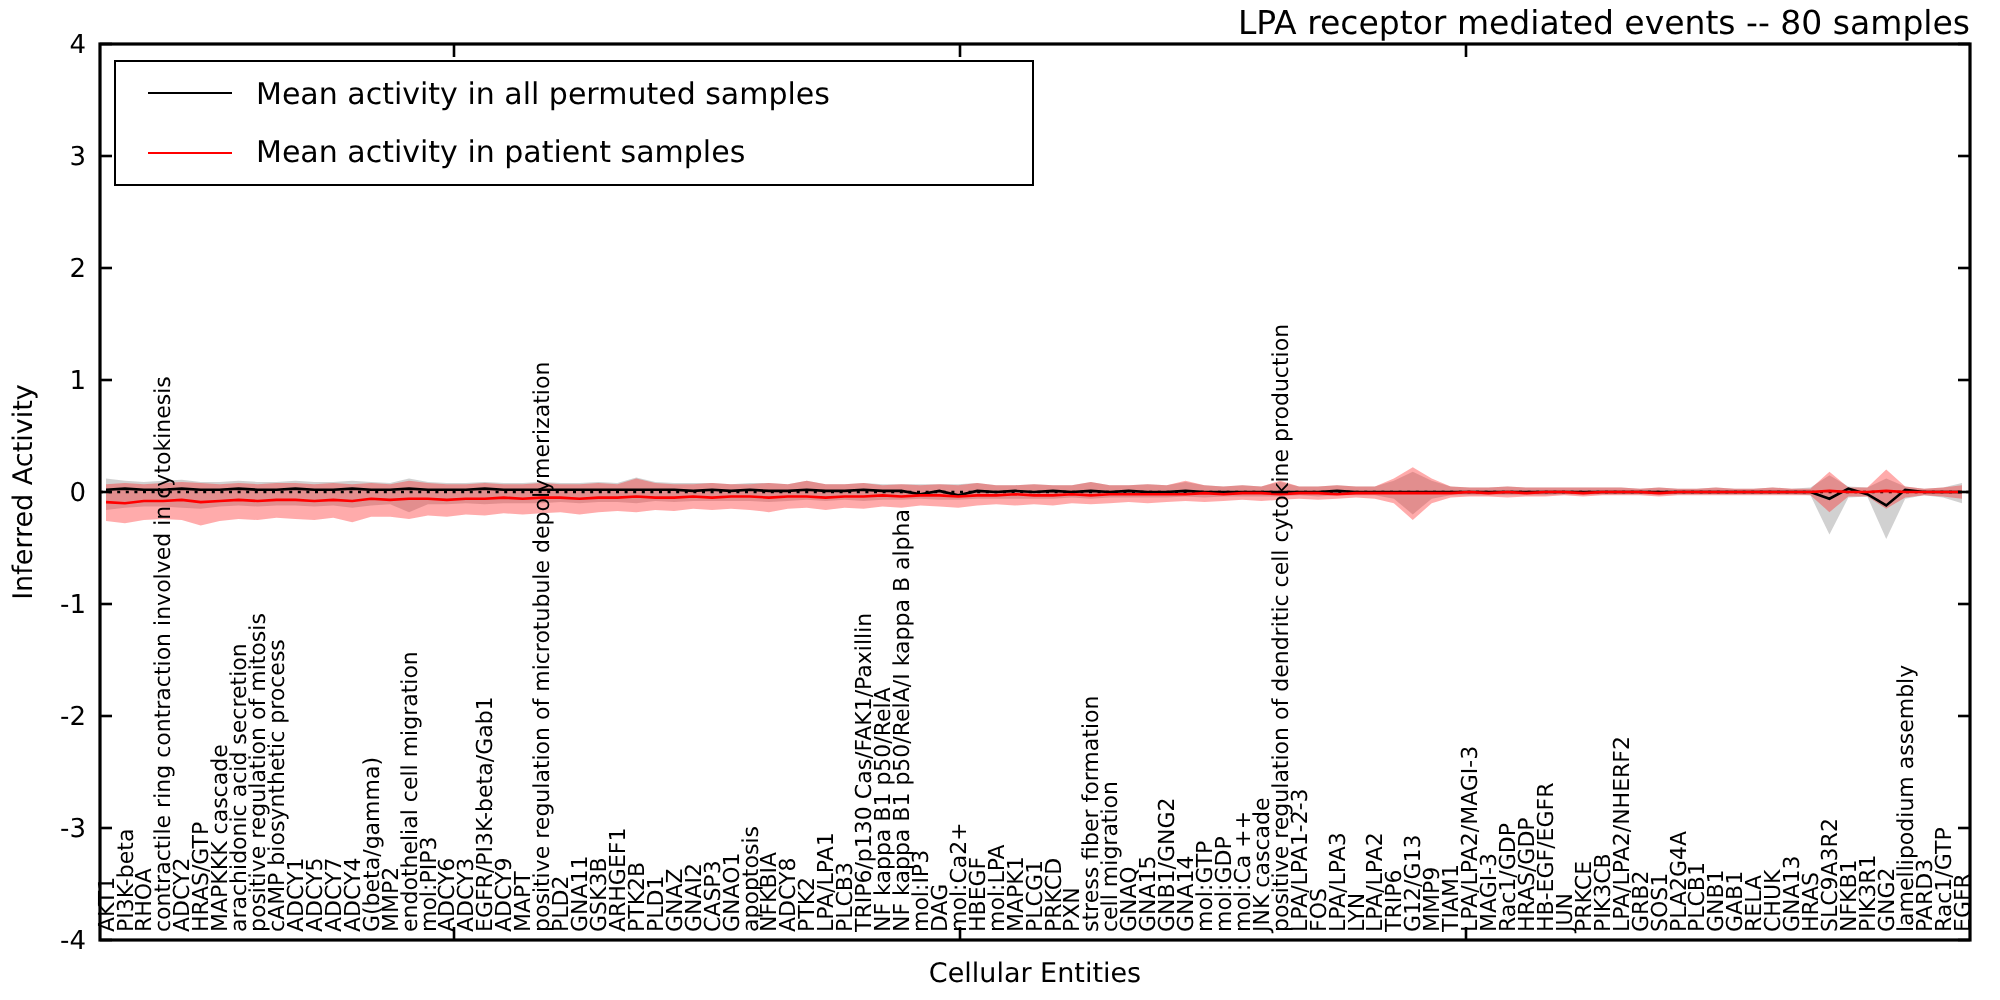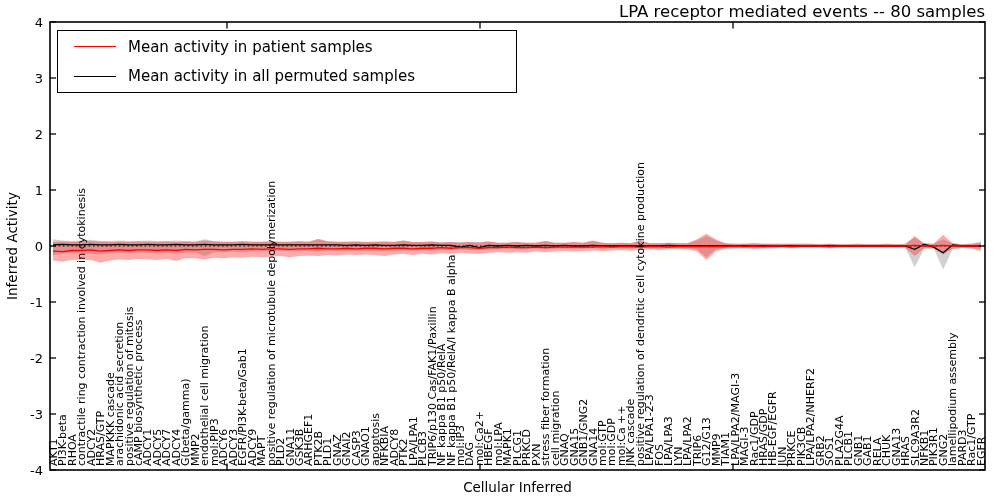--- a/index.html
+++ b/index.html
@@ -19,21 +19,21 @@
   .legend-line{display:inline-block;width:42px;height:0;border-top:1.6px solid #000;
                margin-left:16px;margin-right:12px;flex:0 0 auto;}
   .legend-label{font-size:15px;white-space:nowrap;}
 </style>
 </head>
 <body>
 
 <div class="figure">
   <div class="title">LPA receptor mediated events -- 80 samples</div>
   <div class="ylabel">Inferred Activity</div>
-  <div class="xlabel">Cellular Inferred</div>
+  <div class="xlabel">Cellular Entities</div>
 
   <svg id="plot" width="1000" height="500" viewBox="0 0 1000 500">
       <polygon points="53,239.28 62.46938775510204,240.4 71.93877551020408,240.96 81.40816326530611,240.4 90.87755102040816,239.84 100.34693877551021,240.96 109.81632653061224,240.96 119.28571428571428,240.4 128.75510204081633,240.96 138.22448979591837,240.96 147.69387755102042,240.4 157.16326530612244,240.96 166.6326530612245,240.96 176.10204081632654,240.4 185.57142857142856,240.96 195.0408163265306,241.52 204.51020408163265,239.28 213.9795918367347,240.96 223.44897959183675,241.52 232.91836734693877,241.52 242.3877551020408,240.96 251.85714285714286,241.52 261.3265306122449,241.52 270.7959183673469,240.96 280.265306122449,241.52 289.734693877551,241.52 299.2040816326531,240.96 308.67346938775506,241.52 318.1428571428571,238.72 327.61224489795916,240.96 337.0816326530612,241.52 346.55102040816325,241.52 356.0204081632653,241.52 365.48979591836735,242.08 374.9591836734694,241.52 384.42857142857144,241.52 393.8979591836735,242.08 403.3673469387755,240.4 412.83673469387753,242.08 422.3061224489796,242.08 431.7755102040816,241.52 441.2448979591837,242.08 450.7142857142857,242.08 460.18367346938777,242.08 469.65306122448976,242.08 479.1224489795918,242.08 488.59183673469386,241.52 498.0612244897959,242.64 507.53061224489795,242.64 517,242.08 526.469387755102,242.64 535.9387755102041,242.64 545.4081632653061,240.96 554.8775510204082,242.64 564.3469387755101,242.64 573.8163265306123,242.08 583.2857142857142,242.64 592.7551020408163,240.96 602.2244897959183,242.64 611.6938775510204,243.2 621.1632653061224,242.64 630.6326530612245,243.2 640.1020408163265,240.96 649.5714285714286,243.2 659.0408163265306,243.2 668.5102040816327,242.64 677.9795918367347,243.2 687.4489795918367,243.2 696.9183673469388,240.4 706.3877551020408,235.92 715.8571428571429,240.4 725.3265306122449,243.2 734.795918367347,243.76 744.2653061224489,243.76 753.734693877551,243.2 763.204081632653,243.76 772.6734693877551,243.76 782.1428571428571,243.76 791.6122448979592,243.76 801.0816326530612,243.76 810.5510204081633,243.76 820.0204081632653,244.32 829.4897959183673,243.76 838.9591836734694,244.32 848.4285714285714,244.32 857.8979591836735,243.76 867.3673469387755,244.32 876.8367346938776,244.32 886.3061224489795,243.76 895.7755102040816,244.32 905.2448979591836,243.76 914.7142857142857,237.6 924.1836734693877,243.2 933.6530612244898,243.76 943.1224489795918,239.28 952.5918367346939,243.2 962.0612244897959,244.32 971.530612244898,243.76 981,241.52 981,251.6 971.530612244898,248.8 962.0612244897959,247.68 952.5918367346939,249.36 943.1224489795918,269.52 933.6530612244898,248.24 924.1836734693877,248.8 914.7142857142857,267.28 905.2448979591836,247.68 895.7755102040816,247.12 886.3061224489795,247.12 876.8367346938776,247.12 867.3673469387755,247.12 857.8979591836735,247.12 848.4285714285714,247.12 838.9591836734694,247.12 829.4897959183673,247.68 820.0204081632653,247.12 810.5510204081633,247.12 801.0816326530612,247.12 791.6122448979592,247.68 782.1428571428571,247.12 772.6734693877551,247.68 763.204081632653,247.68 753.734693877551,247.68 744.2653061224489,247.68 734.795918367347,247.68 725.3265306122449,247.68 715.8571428571429,249.36 706.3877551020408,257.2 696.9183673469388,249.36 687.4489795918367,247.68 677.9795918367347,247.68 668.5102040816327,247.68 659.0408163265306,248.24 649.5714285714286,247.68 640.1020408163265,248.24 630.6326530612245,248.24 621.1632653061224,248.24 611.6938775510204,248.24 602.2244897959183,248.8 592.7551020408163,248.24 583.2857142857142,248.8 573.8163265306123,248.8 564.3469387755101,248.8 554.8775510204082,248.8 545.4081632653061,249.36 535.9387755102041,248.8 526.469387755102,249.36 517,249.36 507.53061224489795,249.36 498.0612244897959,249.36 488.59183673469386,249.36 479.1224489795918,249.92 469.65306122448976,249.92 460.18367346938777,249.36 450.7142857142857,249.92 441.2448979591837,249.92 431.7755102040816,250.48 422.3061224489796,249.92 412.83673469387753,250.48 403.3673469387755,249.92 393.8979591836735,250.48 384.42857142857144,251.04 374.9591836734694,250.48 365.48979591836735,250.48 356.0204081632653,250.48 346.55102040816325,250.48 337.0816326530612,251.04 327.61224489795916,250.48 318.1428571428571,251.6 308.67346938775506,251.04 299.2040816326531,251.04 289.734693877551,251.6 280.265306122449,251.04 270.7959183673469,251.6 261.3265306122449,251.6 251.85714285714286,251.6 242.3877551020408,252.16 232.91836734693877,251.6 223.44897959183675,252.16 213.9795918367347,252.16 204.51020408163265,256.08 195.0408163265306,252.16 185.57142857142856,252.72 176.10204081632654,253.84 166.6326530612245,252.72 157.16326530612244,253.28 147.69387755102042,252.72 138.22448979591837,252.72 128.75510204081633,253.28 119.28571428571428,252.72 109.81632653061224,253.28 100.34693877551021,254.4 90.87755102040816,253.84 81.40816326530611,253.28 71.93877551020408,253.28 62.46938775510204,253.84 53,254.96" fill="#999999" fill-opacity="0.45" stroke="none"></polygon>
       <polygon points="53,242.08 62.46938775510204,241.52 71.93877551020408,242.08 81.40816326530611,241.52 90.87755102040816,240.96 100.34693877551021,241.52 109.81632653061224,242.08 119.28571428571428,241.52 128.75510204081633,242.08 138.22448979591837,241.52 147.69387755102042,241.52 157.16326530612244,242.08 166.6326530612245,241.52 176.10204081632654,242.08 185.57142857142856,241.52 195.0408163265306,242.08 204.51020408163265,240.4 213.9795918367347,241.52 223.44897959183675,242.08 232.91836734693877,242.08 242.3877551020408,241.52 251.85714285714286,242.08 261.3265306122449,242.08 270.7959183673469,241.52 280.265306122449,242.08 289.734693877551,242.08 299.2040816326531,241.52 308.67346938775506,242.08 318.1428571428571,239.28 327.61224489795916,241.52 337.0816326530612,242.08 346.55102040816325,242.08 356.0204081632653,241.52 365.48979591836735,242.08 374.9591836734694,242.08 384.42857142857144,241.52 393.8979591836735,242.08 403.3673469387755,240.4 412.83673469387753,242.08 422.3061224489796,242.08 431.7755102040816,241.52 441.2448979591837,242.64 450.7142857142857,242.08 460.18367346938777,242.64 469.65306122448976,242.08 479.1224489795918,242.64 488.59183673469386,241.52 498.0612244897959,242.64 507.53061224489795,242.64 517,242.08 526.469387755102,242.64 535.9387755102041,242.64 545.4081632653061,240.96 554.8775510204082,242.64 564.3469387755101,242.64 573.8163265306123,242.08 583.2857142857142,242.64 592.7551020408163,240.4 602.2244897959183,242.64 611.6938775510204,243.2 621.1632653061224,242.64 630.6326530612245,243.2 640.1020408163265,240.4 649.5714285714286,243.2 659.0408163265306,243.2 668.5102040816327,242.64 677.9795918367347,243.2 687.4489795918367,243.2 696.9183673469388,239.28 706.3877551020408,233.68 715.8571428571429,239.28 725.3265306122449,243.2 734.795918367347,243.76 744.2653061224489,243.76 753.734693877551,243.2 763.204081632653,243.76 772.6734693877551,243.76 782.1428571428571,243.76 791.6122448979592,243.76 801.0816326530612,243.76 810.5510204081633,243.76 820.0204081632653,244.32 829.4897959183673,243.76 838.9591836734694,244.32 848.4285714285714,244.32 857.8979591836735,243.76 867.3673469387755,244.32 876.8367346938776,244.32 886.3061224489795,243.76 895.7755102040816,244.32 905.2448979591836,244.32 914.7142857142857,235.92 924.1836734693877,243.76 933.6530612244898,243.76 943.1224489795918,234.8 952.5918367346939,243.2 962.0612244897959,244.32 971.530612244898,243.76 981,242.64 981,249.36 971.530612244898,248.24 962.0612244897959,247.68 952.5918367346939,248.8 943.1224489795918,254.4 933.6530612244898,248.24 924.1836734693877,248.24 914.7142857142857,256.08 905.2448979591836,247.68 895.7755102040816,247.68 886.3061224489795,247.68 876.8367346938776,247.68 867.3673469387755,247.68 857.8979591836735,247.68 848.4285714285714,247.68 838.9591836734694,247.68 829.4897959183673,248.24 820.0204081632653,247.68 810.5510204081633,247.68 801.0816326530612,247.68 791.6122448979592,248.24 782.1428571428571,247.68 772.6734693877551,248.24 763.204081632653,248.24 753.734693877551,248.8 744.2653061224489,248.24 734.795918367347,248.24 725.3265306122449,248.8 715.8571428571429,251.6 706.3877551020408,260 696.9183673469388,251.6 687.4489795918367,249.36 677.9795918367347,248.8 668.5102040816327,249.36 659.0408163265306,249.92 649.5714285714286,249.36 640.1020408163265,249.92 630.6326530612245,250.48 621.1632653061224,249.92 611.6938775510204,250.48 602.2244897959183,251.04 592.7551020408163,250.48 583.2857142857142,251.04 573.8163265306123,251.6 564.3469387755101,251.04 554.8775510204082,251.6 545.4081632653061,252.16 535.9387755102041,251.6 526.469387755102,252.72 517,252.16 507.53061224489795,252.72 498.0612244897959,252.16 488.59183673469386,252.72 479.1224489795918,253.84 469.65306122448976,253.28 460.18367346938777,252.72 450.7142857142857,253.84 441.2448979591837,253.28 431.7755102040816,254.4 422.3061224489796,253.84 412.83673469387753,254.96 403.3673469387755,253.84 393.8979591836735,254.4 384.42857142857144,256.08 374.9591836734694,254.96 365.48979591836735,254.4 356.0204081632653,254.96 346.55102040816325,254.4 337.0816326530612,255.52 327.61224489795916,254.96 318.1428571428571,256.08 308.67346938775506,255.52 299.2040816326531,256.08 289.734693877551,257.2 280.265306122449,256.08 270.7959183673469,256.64 261.3265306122449,257.2 251.85714285714286,256.64 242.3877551020408,257.76 232.91836734693877,257.2 223.44897959183675,258.32 213.9795918367347,257.76 204.51020408163265,259.44 195.0408163265306,258.32 185.57142857142856,258.32 176.10204081632654,261.12 166.6326530612245,258.88 157.16326530612244,260 147.69387755102042,259.44 138.22448979591837,258.88 128.75510204081633,260 119.28571428571428,259.44 109.81632653061224,260.56 100.34693877551021,262.8 90.87755102040816,260 81.40816326530611,259.44 71.93877551020408,260 62.46938775510204,261.68 53,260.56" fill="#ff2222" fill-opacity="0.38" stroke="none"></polygon>
       <line x1="50" y1="246" x2="985" y2="246" stroke="#000000" stroke-width="1.2" stroke-dasharray="1.5,2.8"></line>
       <polyline points="53,244.88 62.46938775510204,244.32 71.93877551020408,244.88 81.40816326530611,244.88 90.87755102040816,244.32 100.34693877551021,244.88 109.81632653061224,244.88 119.28571428571428,244.32 128.75510204081633,244.88 138.22448979591837,244.88 147.69387755102042,244.32 157.16326530612244,244.88 166.6326530612245,244.88 176.10204081632654,244.32 185.57142857142856,244.88 195.0408163265306,244.88 204.51020408163265,244.32 213.9795918367347,244.88 223.44897959183675,244.88 232.91836734693877,244.88 242.3877551020408,244.32 251.85714285714286,244.88 261.3265306122449,244.88 270.7959183673469,244.88 280.265306122449,244.88 289.734693877551,244.88 299.2040816326531,244.88 308.67346938775506,244.88 318.1428571428571,244.88 327.61224489795916,244.88 337.0816326530612,244.88 346.55102040816325,245.44 356.0204081632653,244.88 365.48979591836735,245.44 374.9591836734694,244.88 384.42857142857144,245.44 393.8979591836735,245.44 403.3673469387755,244.88 412.83673469387753,245.44 422.3061224489796,245.44 431.7755102040816,244.88 441.2448979591837,245.44 450.7142857142857,245.44 460.18367346938777,247.12 469.65306122448976,245.44 479.1224489795918,247.68 488.59183673469386,245.44 498.0612244897959,246 507.53061224489795,245.44 517,246 526.469387755102,245.44 535.9387755102041,246 545.4081632653061,245.44 554.8775510204082,246 564.3469387755101,245.44 573.8163265306123,246 583.2857142857142,246 592.7551020408163,245.44 602.2244897959183,246 611.6938775510204,246 621.1632653061224,246 630.6326530612245,246 640.1020408163265,246 649.5714285714286,246 659.0408163265306,246 668.5102040816327,245.44 677.9795918367347,246 687.4489795918367,246 696.9183673469388,246 706.3877551020408,246 715.8571428571429,246 725.3265306122449,246 734.795918367347,246 744.2653061224489,246 753.734693877551,246 763.204081632653,246 772.6734693877551,246 782.1428571428571,246 791.6122448979592,246 801.0816326530612,246 810.5510204081633,246 820.0204081632653,246 829.4897959183673,246 838.9591836734694,246 848.4285714285714,246 857.8979591836735,246 867.3673469387755,246 876.8367346938776,246 886.3061224489795,246 895.7755102040816,246 905.2448979591836,246 914.7142857142857,249.36 924.1836734693877,244.32 933.6530612244898,247.12 943.1224489795918,252.72 952.5918367346939,244.88 962.0612244897959,246 971.530612244898,246 981,246" fill="none" stroke="#000000" stroke-width="1.3"></polyline>
       <polyline points="53,251.04 62.46938775510204,251.6 71.93877551020408,250.48 81.40816326530611,250.48 90.87755102040816,249.92 100.34693877551021,251.04 109.81632653061224,250.48 119.28571428571428,249.92 128.75510204081633,250.48 138.22448979591837,249.92 147.69387755102042,249.92 157.16326530612244,250.48 166.6326530612245,249.92 176.10204081632654,250.48 185.57142857142856,249.36 195.0408163265306,249.92 204.51020408163265,249.36 213.9795918367347,249.36 223.44897959183675,249.92 232.91836734693877,249.36 242.3877551020408,249.36 251.85714285714286,248.8 261.3265306122449,249.36 270.7959183673469,248.8 280.265306122449,248.8 289.734693877551,249.36 299.2040816326531,248.8 308.67346938775506,248.8 318.1428571428571,248.24 327.61224489795916,248.8 337.0816326530612,248.8 346.55102040816325,248.24 356.0204081632653,248.8 365.48979591836735,248.24 374.9591836734694,248.24 384.42857142857144,248.8 393.8979591836735,248.24 403.3673469387755,248.24 412.83673469387753,248.8 422.3061224489796,248.24 431.7755102040816,248.24 441.2448979591837,247.68 450.7142857142857,248.24 460.18367346938777,247.68 469.65306122448976,247.68 479.1224489795918,248.24 488.59183673469386,247.68 498.0612244897959,247.68 507.53061224489795,247.12 517,247.68 526.469387755102,247.68 535.9387755102041,247.12 545.4081632653061,247.68 554.8775510204082,247.12 564.3469387755101,247.12 573.8163265306123,247.12 583.2857142857142,247.12 592.7551020408163,247.12 602.2244897959183,246.56 611.6938775510204,247.12 621.1632653061224,246.56 630.6326530612245,246.56 640.1020408163265,247.12 649.5714285714286,246.56 659.0408163265306,246.56 668.5102040816327,247.12 677.9795918367347,246.56 687.4489795918367,246.56 696.9183673469388,246.56 706.3877551020408,246.56 715.8571428571429,246.56 725.3265306122449,246.56 734.795918367347,246 744.2653061224489,246.56 753.734693877551,246 763.204081632653,246.56 772.6734693877551,246 782.1428571428571,246 791.6122448979592,246.56 801.0816326530612,246 810.5510204081633,246 820.0204081632653,246 829.4897959183673,246.56 838.9591836734694,246 848.4285714285714,246 857.8979591836735,246 867.3673469387755,246 876.8367346938776,246 886.3061224489795,246 895.7755102040816,246 905.2448979591836,246 914.7142857142857,245.44 924.1836734693877,246 933.6530612244898,246 943.1224489795918,245.44 952.5918367346939,246 962.0612244897959,246 971.530612244898,246 981,246" fill="none" stroke="#ff0000" stroke-width="1.3"></polyline>
       <text x="56.8" y="466" transform="rotate(-90 56.8 466)" text-anchor="start" font-size="11px" font-family="&quot;DejaVu Sans&quot;, sans-serif" fill="#000">AKT1</text>
       <text x="66.26938775510204" y="466" transform="rotate(-90 66.26938775510204 466)" text-anchor="start" font-size="11px" font-family="&quot;DejaVu Sans&quot;, sans-serif" fill="#000">PI3K-beta</text>
       <text x="75.73877551020408" y="466" transform="rotate(-90 75.73877551020408 466)" text-anchor="start" font-size="11px" font-family="&quot;DejaVu Sans&quot;, sans-serif" fill="#000">RHOA</text>
@@ -164,21 +164,21 @@
       <line x1="227" y1="470" x2="227" y2="463.5" stroke="#000" stroke-width="1.3"></line>
       <line x1="480" y1="22" x2="480" y2="28.5" stroke="#000" stroke-width="1.3"></line>
       <line x1="480" y1="470" x2="480" y2="463.5" stroke="#000" stroke-width="1.3"></line>
       <line x1="733" y1="22" x2="733" y2="28.5" stroke="#000" stroke-width="1.3"></line>
       <line x1="733" y1="470" x2="733" y2="463.5" stroke="#000" stroke-width="1.3"></line>
       <rect x="50" y="22" width="935" height="448" fill="none" stroke="#000" stroke-width="1.6"></rect>
     </svg>
 
   <div class="legend">
     <div class="legend-row">
+      <span class="legend-line" id="legend-line-0" style="border-top-color: rgb(0, 0, 0);"></span>
+      <span class="legend-label">Mean activity in all permuted samples</span>
+    </div>
+    <div class="legend-row">
       <span class="legend-line" id="legend-line-1" style="border-top-color: rgb(255, 0, 0);"></span>
       <span class="legend-label">Mean activity in patient samples</span>
-    </div>
-    <div class="legend-row">
-      <span class="legend-line" id="legend-line-0" style="border-top-color: rgb(0, 0, 0);"></span>
-      <span class="legend-label">Mean activity in all permuted samples</span>
     </div>
   </div>
 </div>
 
 </body></html>

